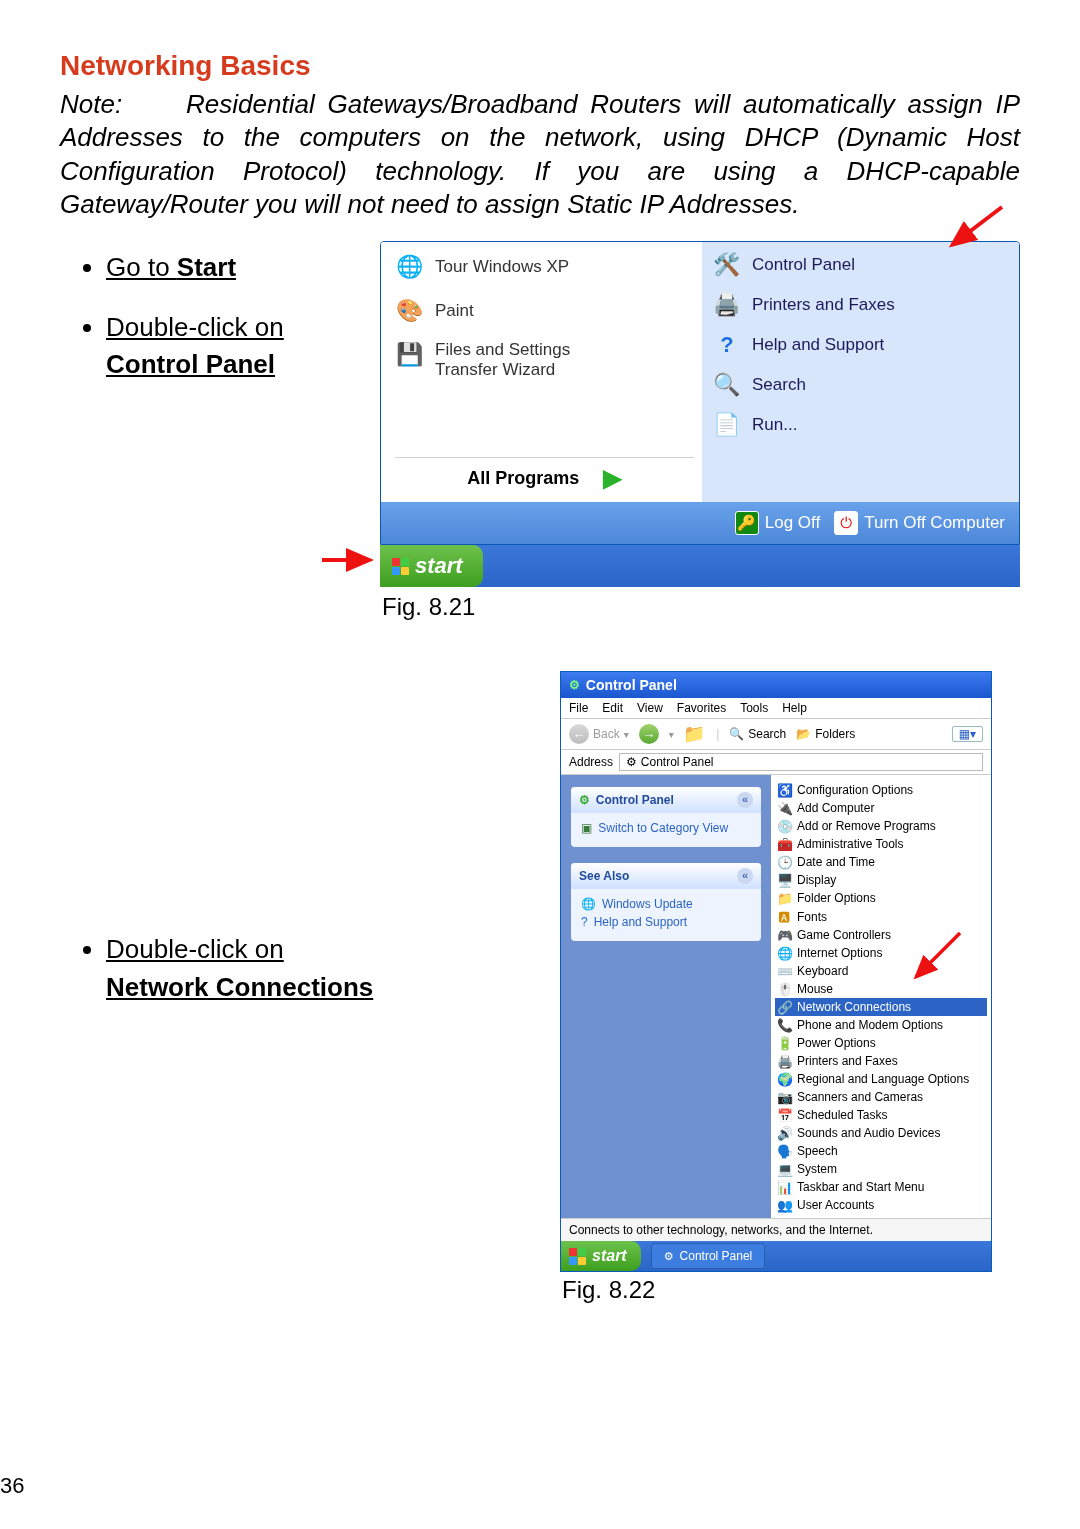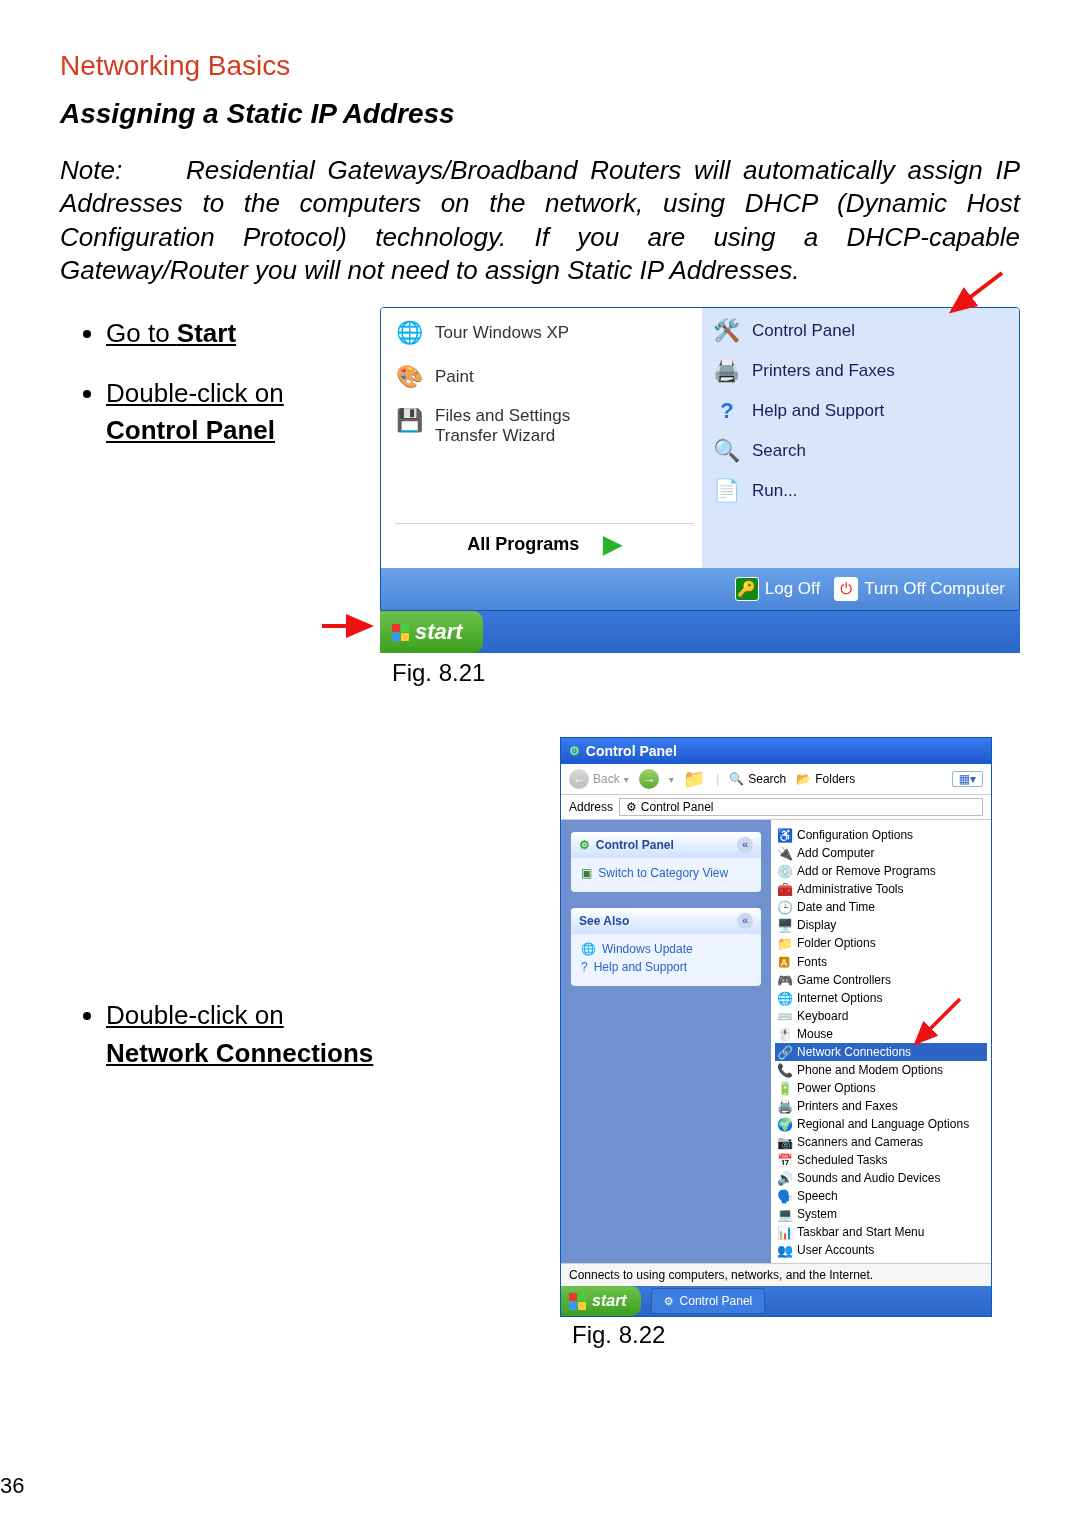--- a/index.html
+++ b/index.html
@@ -1,27 +1,27 @@
 <!DOCTYPE html>
 <html><head>
 <meta charset="utf-8">
 <style>
   html,body{margin:0;padding:0;background:#fff;font-family:Arial,Helvetica,sans-serif;color:#000;}
   .page{width:1080px;height:1529px;box-sizing:border-box;padding:50px 60px 30px 60px;position:relative;}
-  .heading1{color:#d63b1e;font-weight:normal;font-size:28px;margin-bottom:16px;}
+  .heading1{color:#d63b1e;font-weight:bold;font-size:28px;margin-bottom:6px;}
   .heading2{font-style:italic;font-weight:bold;font-size:28px;margin-bottom:24px;}
   .note{font-style:italic;font-size:26px;text-align:justify;line-height:1.28;margin-bottom:20px;}
   .para2{font-style:italic;font-size:26px;line-height:1.28;margin-bottom:12px;}
   .row{display:flex;align-items:flex-start;}
   .col-left{width:310px;padding-right:20px;}
   .col-right{flex:1;}
   ul.bullets{margin:8px 0 0 0;padding-left:46px;text-decoration:underline;}
   ul.bullets li{font-size:26px;line-height:1.45;margin-bottom:22px;}
   .bold{font-weight:bold;}
-  .figcap{font-size:24px;margin-top:4px;margin-left:12px;}
+  .figcap{font-size:24px;margin-top:4px;margin-left:2px;}
   .pagenum{text-align:left;font-size:22px;position:absolute;bottom:30px;left:0;right:0;}
 
   
   .startshot{position:relative;width:640px;margin-bottom:6px;}
   .pointer-arrow{color:#e11;position:absolute;left:-60px;bottom:12px;font-size:34px;font-weight:bold;}
   .pointer-diagarrow{position:absolute;right:8px;top:-38px;}
 
   .startmenu{border:1px solid #0b57b3;background:#fff;border-radius:4px 4px 0 0;overflow:hidden;}
   .sm-body{display:flex;height:260px;}
   .sm-left{flex:1;padding:10px 8px 6px 14px;background:#fff;display:flex;flex-direction:column;gap:14px;}
@@ -75,21 +75,20 @@
 
   .red-arrow-cp{position:absolute;}
   .cpwrap{position:relative;width:430px;}
 </style>
 </head>
 <body>
 
 <div class="page">
 
   <div class="heading1">Networking Basics</div>
-  <div class="heading2">Assigning a Static IP Address</div>
 
   <div class="note">
     <span>Note:</span>&nbsp;&nbsp;&nbsp;&nbsp;
     <span>Residential Gateways/Broadband Routers will automatically assign IP Addresses to the computers on the network, using DHCP (Dynamic Host Configuration Protocol) technology.  If you are using a DHCP-capable Gateway/Router you will not need to assign Static IP Addresses.</span>
   </div>
 
 
   <div class="row">
     <div class="col-left">
       <ul class="bullets">
@@ -214,20 +213,28 @@
                 <path d="M0,0 L7,3 L0,6 Z" fill="#e11"></path>
               </marker>
             </defs>
           <line x1="52" y1="6" x2="8" y2="50" stroke="#e11" stroke-width="3.5" marker-end="url(#ah3)"></line>
         </svg>
 
         <div class="cpwin">
           <div class="cp-title">
             <span class="ic">⚙</span>
             <span>Control Panel</span>
+          </div>
+          <div class="cp-menubar">
+            <span>File</span>
+            <span>Edit</span>
+            <span>View</span>
+            <span>Favorites</span>
+            <span>Tools</span>
+            <span>Help</span>
           </div>
           <div class="cp-toolbar">
             <span class="tb-btn">
                 <span class="circ dis">←</span>
                 <span style="color:#999">Back</span>
                 <span style="color:#999;font-size:10px">▾</span>
               </span>
             <span class="circ">→</span>
               <span style="color:#999;font-size:10px">▾</span>
             <span class="folder-up">📁</span>
@@ -376,21 +383,21 @@
               <div class="cp-item">
                   <span class="mi">📊</span>
                   <span>Taskbar and Start Menu</span>
                 </div>
               <div class="cp-item">
                   <span class="mi">👥</span>
                   <span>User Accounts</span>
                 </div>
             </div>
           </div>
-          <div class="cp-status">Connects to using computers, networks, and the Internet.</div>
+          <div class="cp-status">Connects to other technology, networks, and the Internet.</div>
           <div class="cp-task">
             <div class="startbtn">
               <span class="winflag">
                   <span class="wf1"></span>
                   <span class="wf2"></span>
                   <span class="wf3"></span>
                   <span class="wf4"></span>
                 </span>
               <span>start</span>
             </div>

